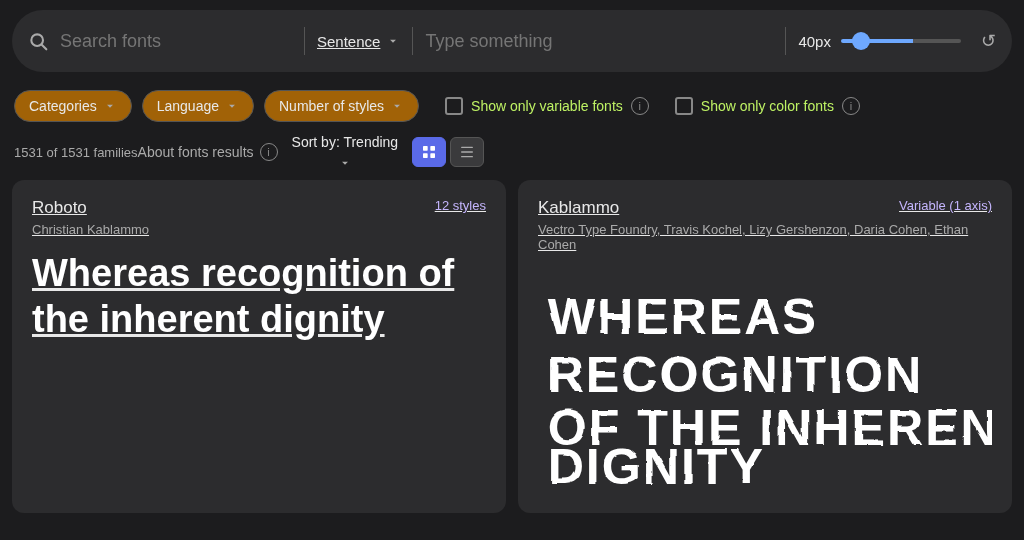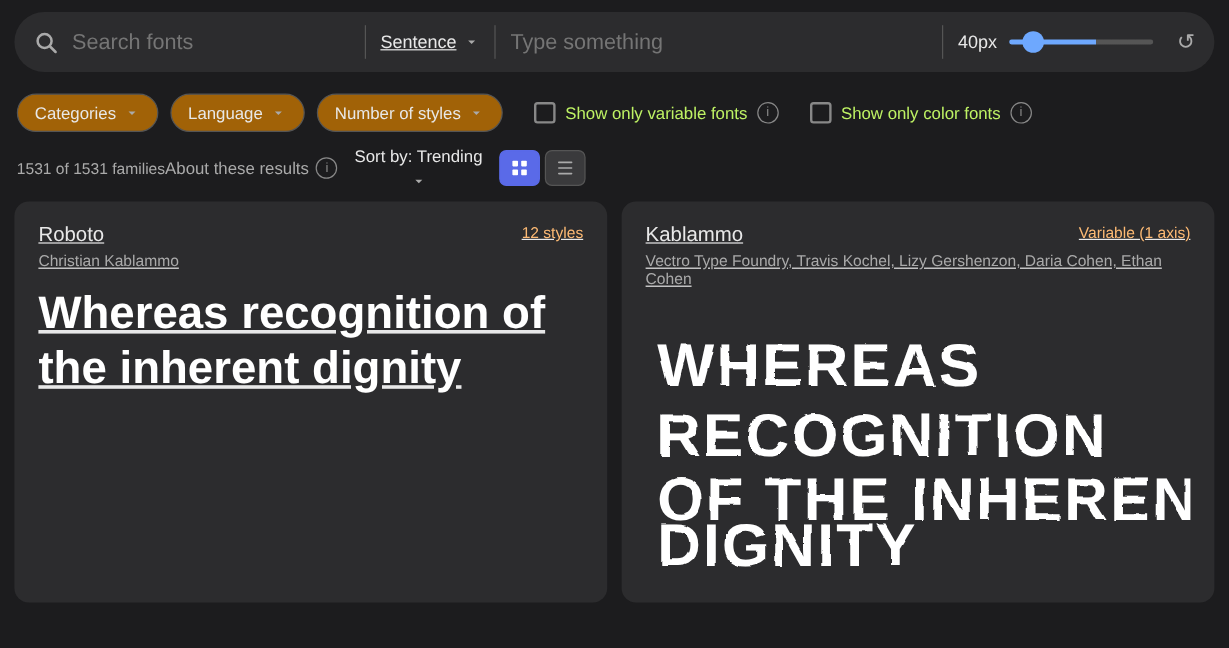--- a/index.html
+++ b/index.html
@@ -13,21 +13,21 @@
     }
 
     
     .top-bar {
       background: #2c2c2e;
       border-radius: 50px;
       margin: 10px 12px;
       display: flex;
       align-items: center;
       padding: 0 16px;
-      height: 50px;
+      height: 62px;
       gap: 12px;
     }
     .search-icon-wrap {
       display: flex;
       align-items: center;
       color: #aaa;
     }
     .search-input {
       flex: 1;
       background: transparent;
@@ -224,21 +224,21 @@
       align-items: flex-start;
       margin-bottom: 4px;
     }
     .font-name {
       font-size: 17px;
       font-weight: 500;
       color: #e8e8e8;
     }
     .font-styles {
       font-size: 13px;
-      color: #fdba74;
+      color: #c4b5fd;
       margin-left: 16px;
     }
     .font-author {
       font-size: 13px;
       color: #aaa;
       margin-bottom: 14px;
     }
     .font-preview-roboto {
       font-size: 38px;
       font-weight: 700;
@@ -313,21 +313,21 @@
     <div class="checkbox-box"></div>
     <span class="checkbox-label">Show only color fonts</span>
     <div class="info-icon">i</div>
   </div>
 </div>
 
 <div class="results-bar">
   <span class="results-count">1531 of 1531 families</span>
   <div class="results-right">
     <div class="about-results">
-      <span>About these results</span>
+      <span>About fonts results</span>
       <div class="info-icon">i</div>
     </div>
     <div class="sort-by">
       <span>Sort by: Trending</span>
       <svg width="14" height="14" viewBox="0 0 24 24" fill="#aaa">
           <path d="M7 10l5 5 5-5z"></path>
         </svg>
     </div>
     <div class="view-toggle">
       <div class="view-btn active">

